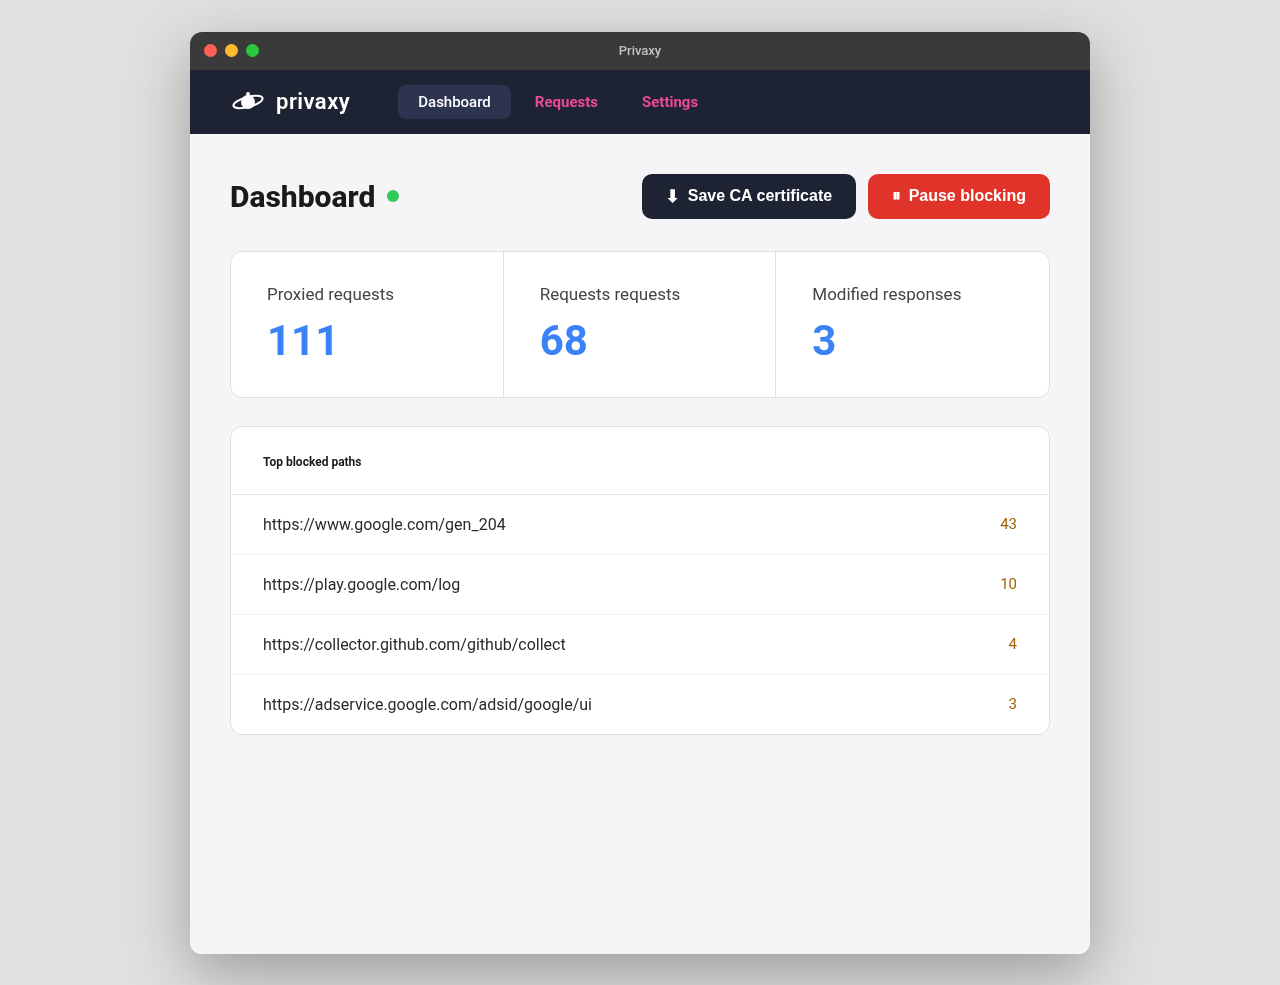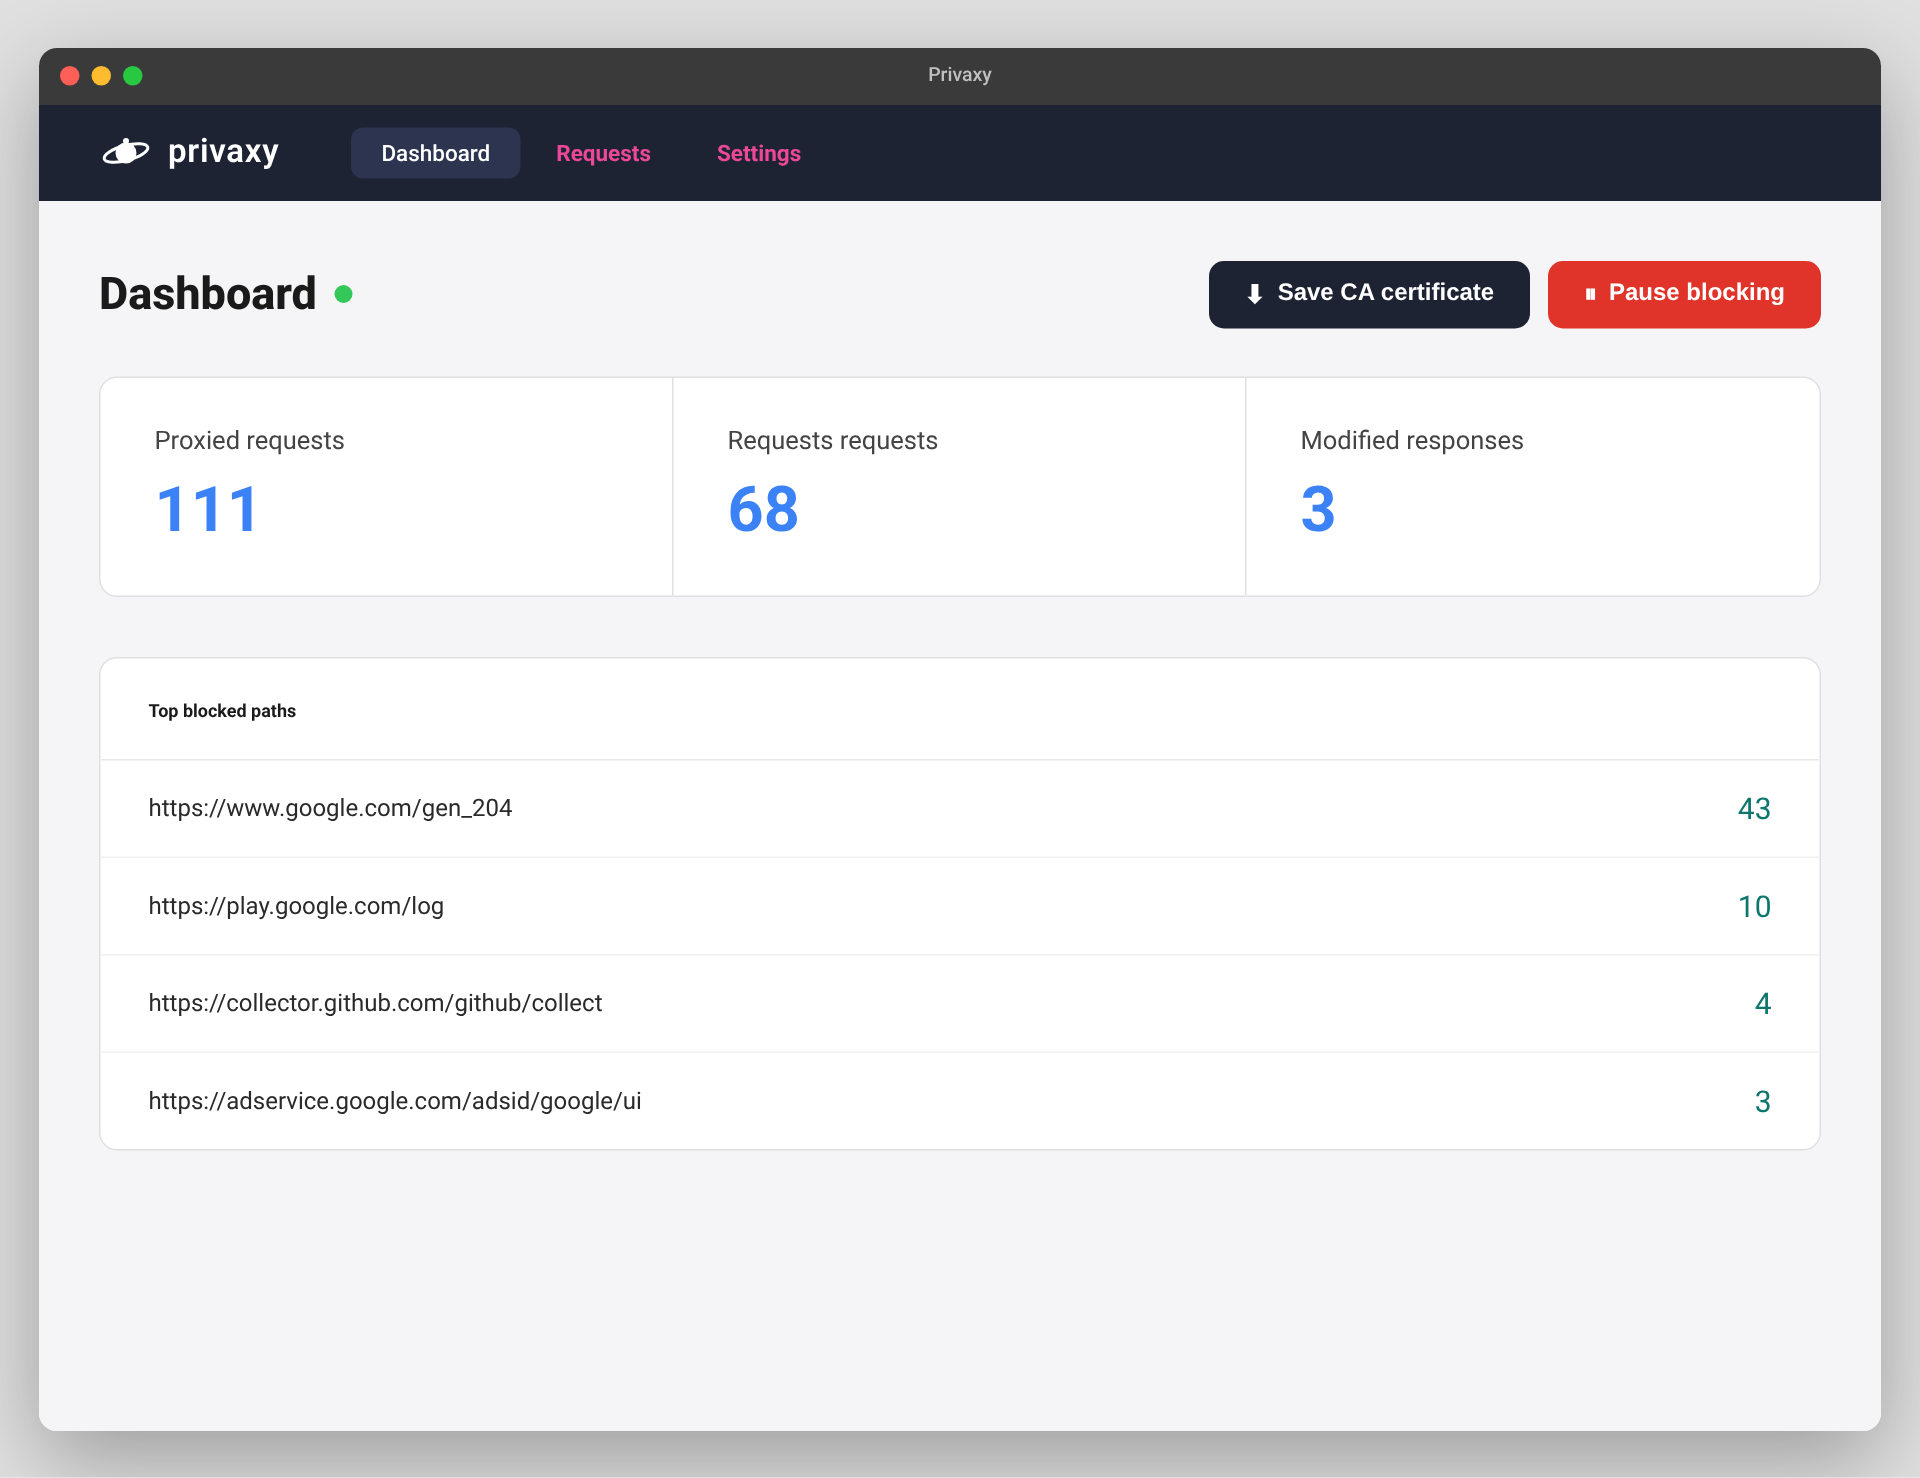--- a/index.html
+++ b/index.html
@@ -11,21 +11,21 @@
     body {
       background: #e0e0e0;
       display: flex;
       justify-content: center;
       align-items: center;
       min-height: 100vh;
       font-family: -apple-system, BlinkMacSystemFont, 'Segoe UI', Roboto, sans-serif;
     }
 
     .window {
-      width: 1228px;
+      width: 900px;
       background: #ffffff;
       border-radius: 12px;
       overflow: hidden;
       box-shadow: 0 20px 60px rgba(0,0,0,0.3);
     }
 
     .title-bar {
       background: #3a3a3a;
       height: 38px;
       display: flex;
@@ -172,21 +172,21 @@
     }
 
     .stats-row {
       display: grid;
       grid-template-columns: 1fr 1fr 1fr;
       gap: 0;
       background: #ffffff;
       border-radius: 12px;
       overflow: hidden;
       border: 1px solid #e0e0e0;
-      margin-bottom: 40px;
+      margin-bottom: 28px;
     }
 
     .stat-card {
       padding: 32px 36px;
       border-right: 1px solid #e0e0e0;
     }
 
     .stat-card:last-child {
       border-right: none;
     }
@@ -239,22 +239,22 @@
       align-items: center;
     }
 
     .path-url {
       font-size: 16px;
       color: #2a2a2a;
       font-weight: 400;
     }
 
     .path-count {
-      font-size: 20px;
-      color: #0f766e;
+      font-size: 15px;
+      color: #a16207;
       font-weight: 400;
     }
   </style>
 </head>
 <body>
 
 <div class="window">
 
   <div class="title-bar">
     <div class="traffic-lights">

